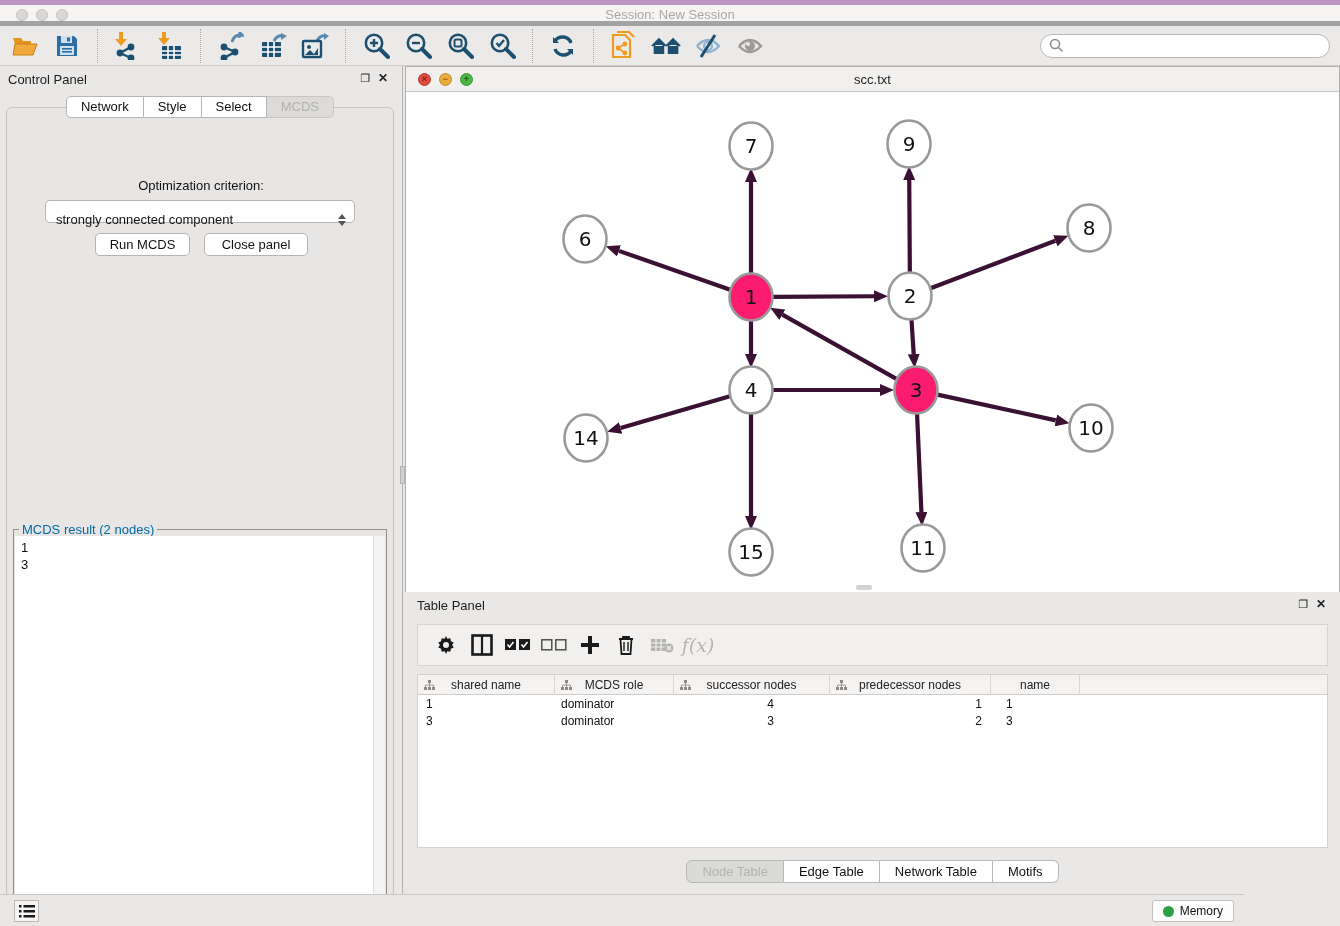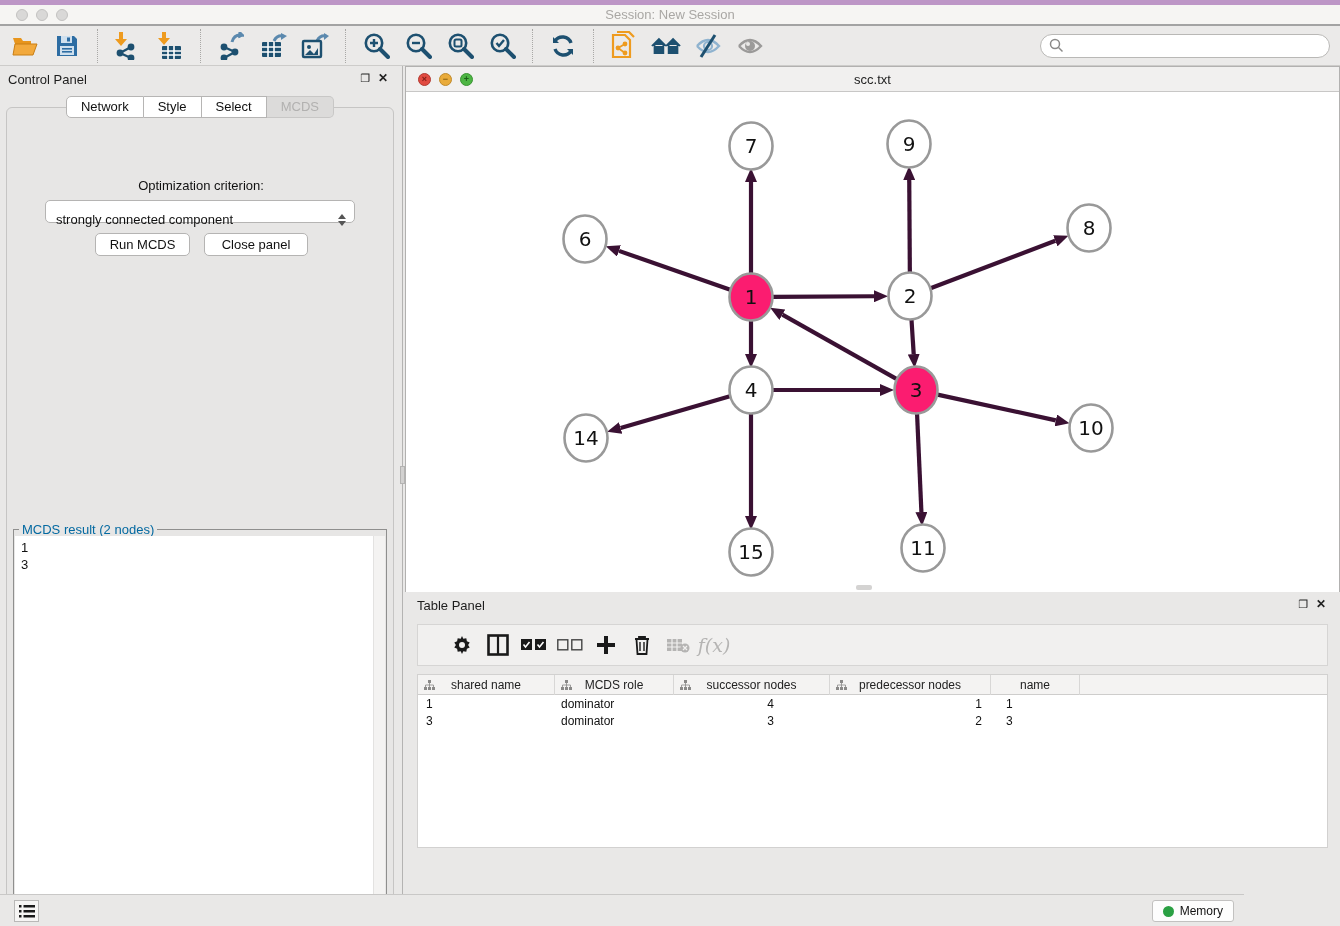--- a/index.html
+++ b/index.html
@@ -2,21 +2,21 @@
 <html style="--accent-purple: #bd96c6; --icon-navy: #1d5070; --icon-blue: #5b89ae; --icon-orange: #ee9b1f; --node-fill: #ffffff; --node-selected-fill: #fb1c70; --node-stroke: #999999; --edge-color: #3a1133; --memory-green: #2aa043;"><head>
 <meta charset="utf-8">
 <style>
   * { margin:0; padding:0; box-sizing:border-box; }
   html,body { width:1340px; height:926px; overflow:hidden; }
   body { font-family:"Liberation Sans", sans-serif; font-size:13px; color:#1c1c1c; background:#e9e8e7; }
   #app { position:relative; width:1340px; height:926px; }
 
   
   #titlebar { position:absolute; left:0; top:0; width:1340px; height:26px;
-    background:#f6f5f3; border-bottom:2px solid #a3a3a3; }
+    background:#f6f5f3; border-bottom:5px solid #a3a3a3; }
   #menubar-strip { position:absolute; left:0; top:0; width:1340px; height:5px; background:var(--accent-purple,#bd96c6); }
   .traffic { position:absolute; top:9px; width:12px; height:12px; border-radius:50%;
     background:#d9d8d7; border:1px solid #c3c2c1; }
   #win-title { position:absolute; left:0; top:7px; width:100%; text-align:center; color:#a9a7a4; font-size:13px; }
 
   
   #toolbar { position:absolute; left:0; top:26px; width:1340px; height:40px; background:#ebeae9;
     border-bottom:1px solid #cdccca; display:flex; align-items:center; }
   .tb-sep { width:1px; height:34px; border-left:1px dotted #a9a8a6; margin:0 9px; }
   .tb-icon { width:30px; height:30px; display:flex; align-items:center; justify-content:center; margin:0 6px; cursor:pointer; }
@@ -84,21 +84,21 @@
   #arrow-head { fill:var(--edge-color,#3a1133); }
   .node-shape { stroke:var(--node-stroke,#999); stroke-width:2.6; fill:var(--node-fill,#fff); }
   .node-shape.selected { fill:var(--node-selected-fill,#fb1c70); }
   .node-label { font-family:"DejaVu Sans",sans-serif; font-size:20px; fill:#111; text-anchor:middle; }
   #net-hscroll { position:absolute; left:450px; bottom:2px; width:16px; height:5px; background:#d4d3d2; border-radius:2px; }
 
   
   #table-panel { position:absolute; left:405px; top:592px; width:935px; height:302px; background:#e9e8e7; }
   #tp-float { right:32px; } #tp-close { right:14px; }
   #tp-toolbar { position:absolute; left:12px; top:32px; width:911px; height:42px; background:#f1f0ef;
-    border:1px solid #d6d5d4; display:flex; align-items:center; padding-left:26px; }
+    border:1px solid #d6d5d4; display:flex; align-items:center; padding-left:10px; }
   .tp-icon { width:30px; height:30px; margin:0 3px; display:flex; align-items:center; justify-content:center; cursor:pointer; }
   .tp-icon.disabled { cursor:default; }
   .fx-glyph { font-family:"DejaVu Serif",serif; font-style:italic; font-size:19px; color:#b5b4b3; }
 
   #tp-table { position:absolute; left:12px; top:82px; width:911px; height:174px; background:#fff; border:1px solid #d2d1d0; }
   #tp-head { display:flex; height:20px; background:#f4f3f2; border-bottom:1px solid #cecdcc; }
   .th { position:relative; display:flex; align-items:center; justify-content:center; font-size:12px; color:#222;
     border-right:1px solid #d8d7d6; height:20px; }
   .th .hier { position:absolute; left:6px; top:5px; }
   .th:nth-child(1){width:137px;} .th:nth-child(2){width:119px;text-align:right;} .th:nth-child(3){width:156px;}
@@ -533,20 +533,26 @@
       </div>
       <div class="tr">
         <div class="td">3</div>
         <div class="td">dominator</div>
         <div class="td">3</div>
         <div class="td">2</div>
         <div class="td">3</div>
       </div>
     </div>
 
+    <div id="tp-tabs">
+      <span class="tp-tab selected">Node Table</span>
+      <span class="tp-tab">Edge Table</span>
+      <span class="tp-tab">Network Table</span>
+      <span class="tp-tab">Motifs</span>
+    </div>
   </div>
 
   <div id="statusbar">
     <span id="list-btn">
       <svg width="16" height="13" viewBox="0 0 16 13">
           <g fill="#1a1a1a">
             <rect x="0" y="0" width="2.5" height="2.5"></rect>
             <rect x="4.5" y="0" width="11.5" height="2.5"></rect>
             <rect x="0" y="5" width="2.5" height="2.5"></rect>
             <rect x="4.5" y="5" width="11.5" height="2.5"></rect>

